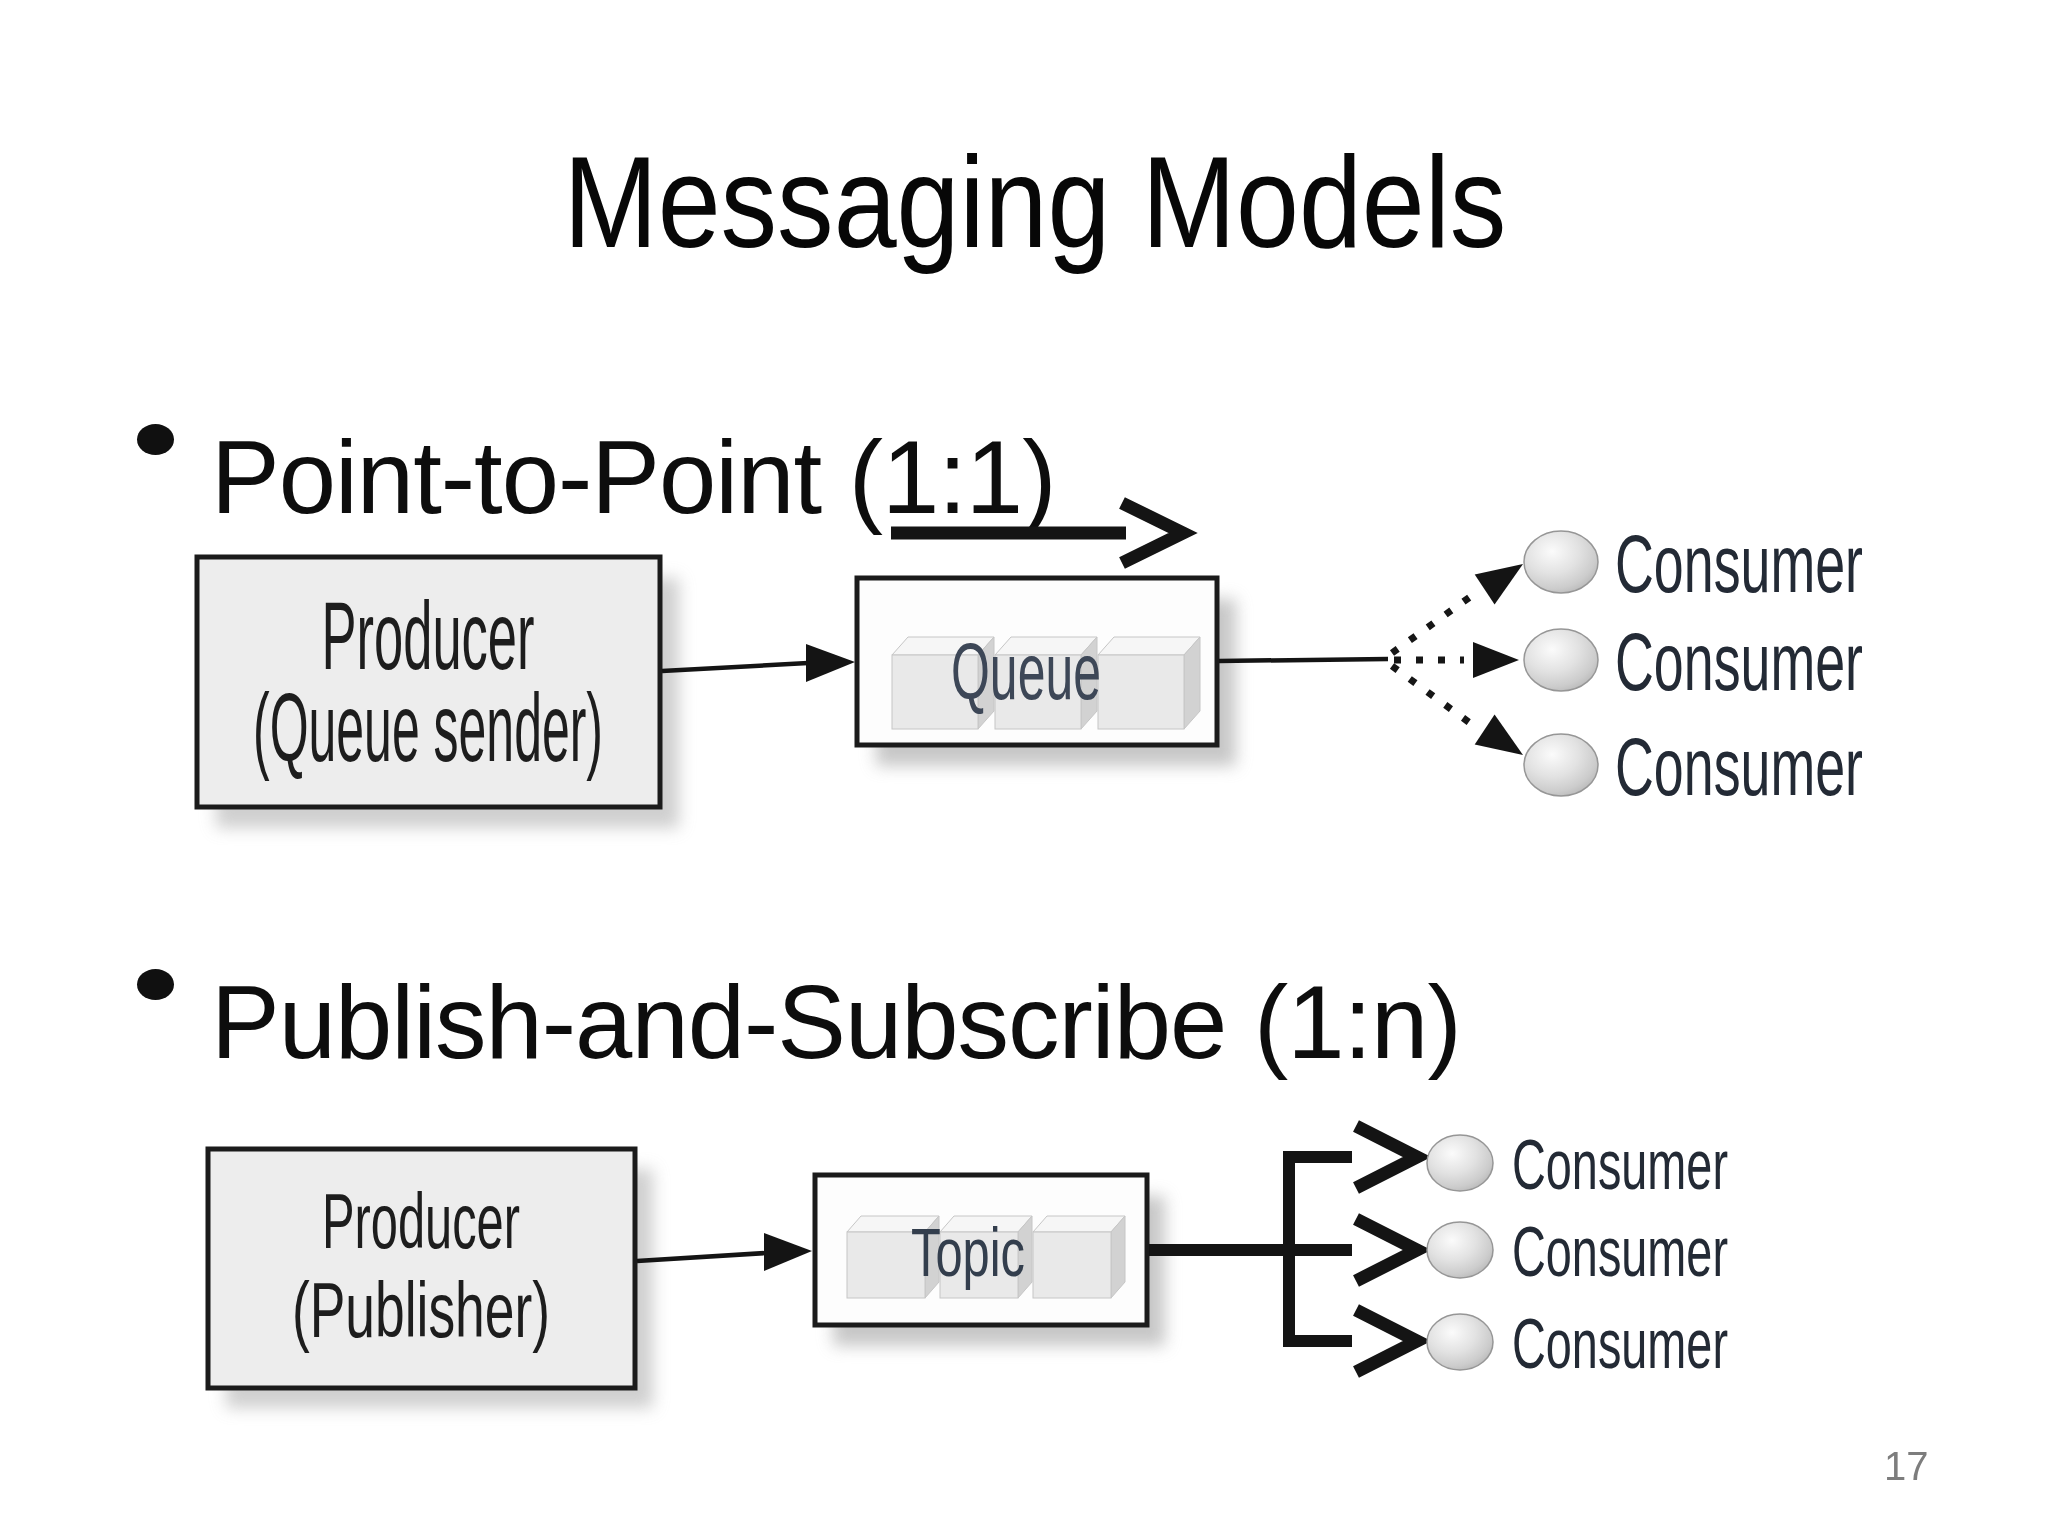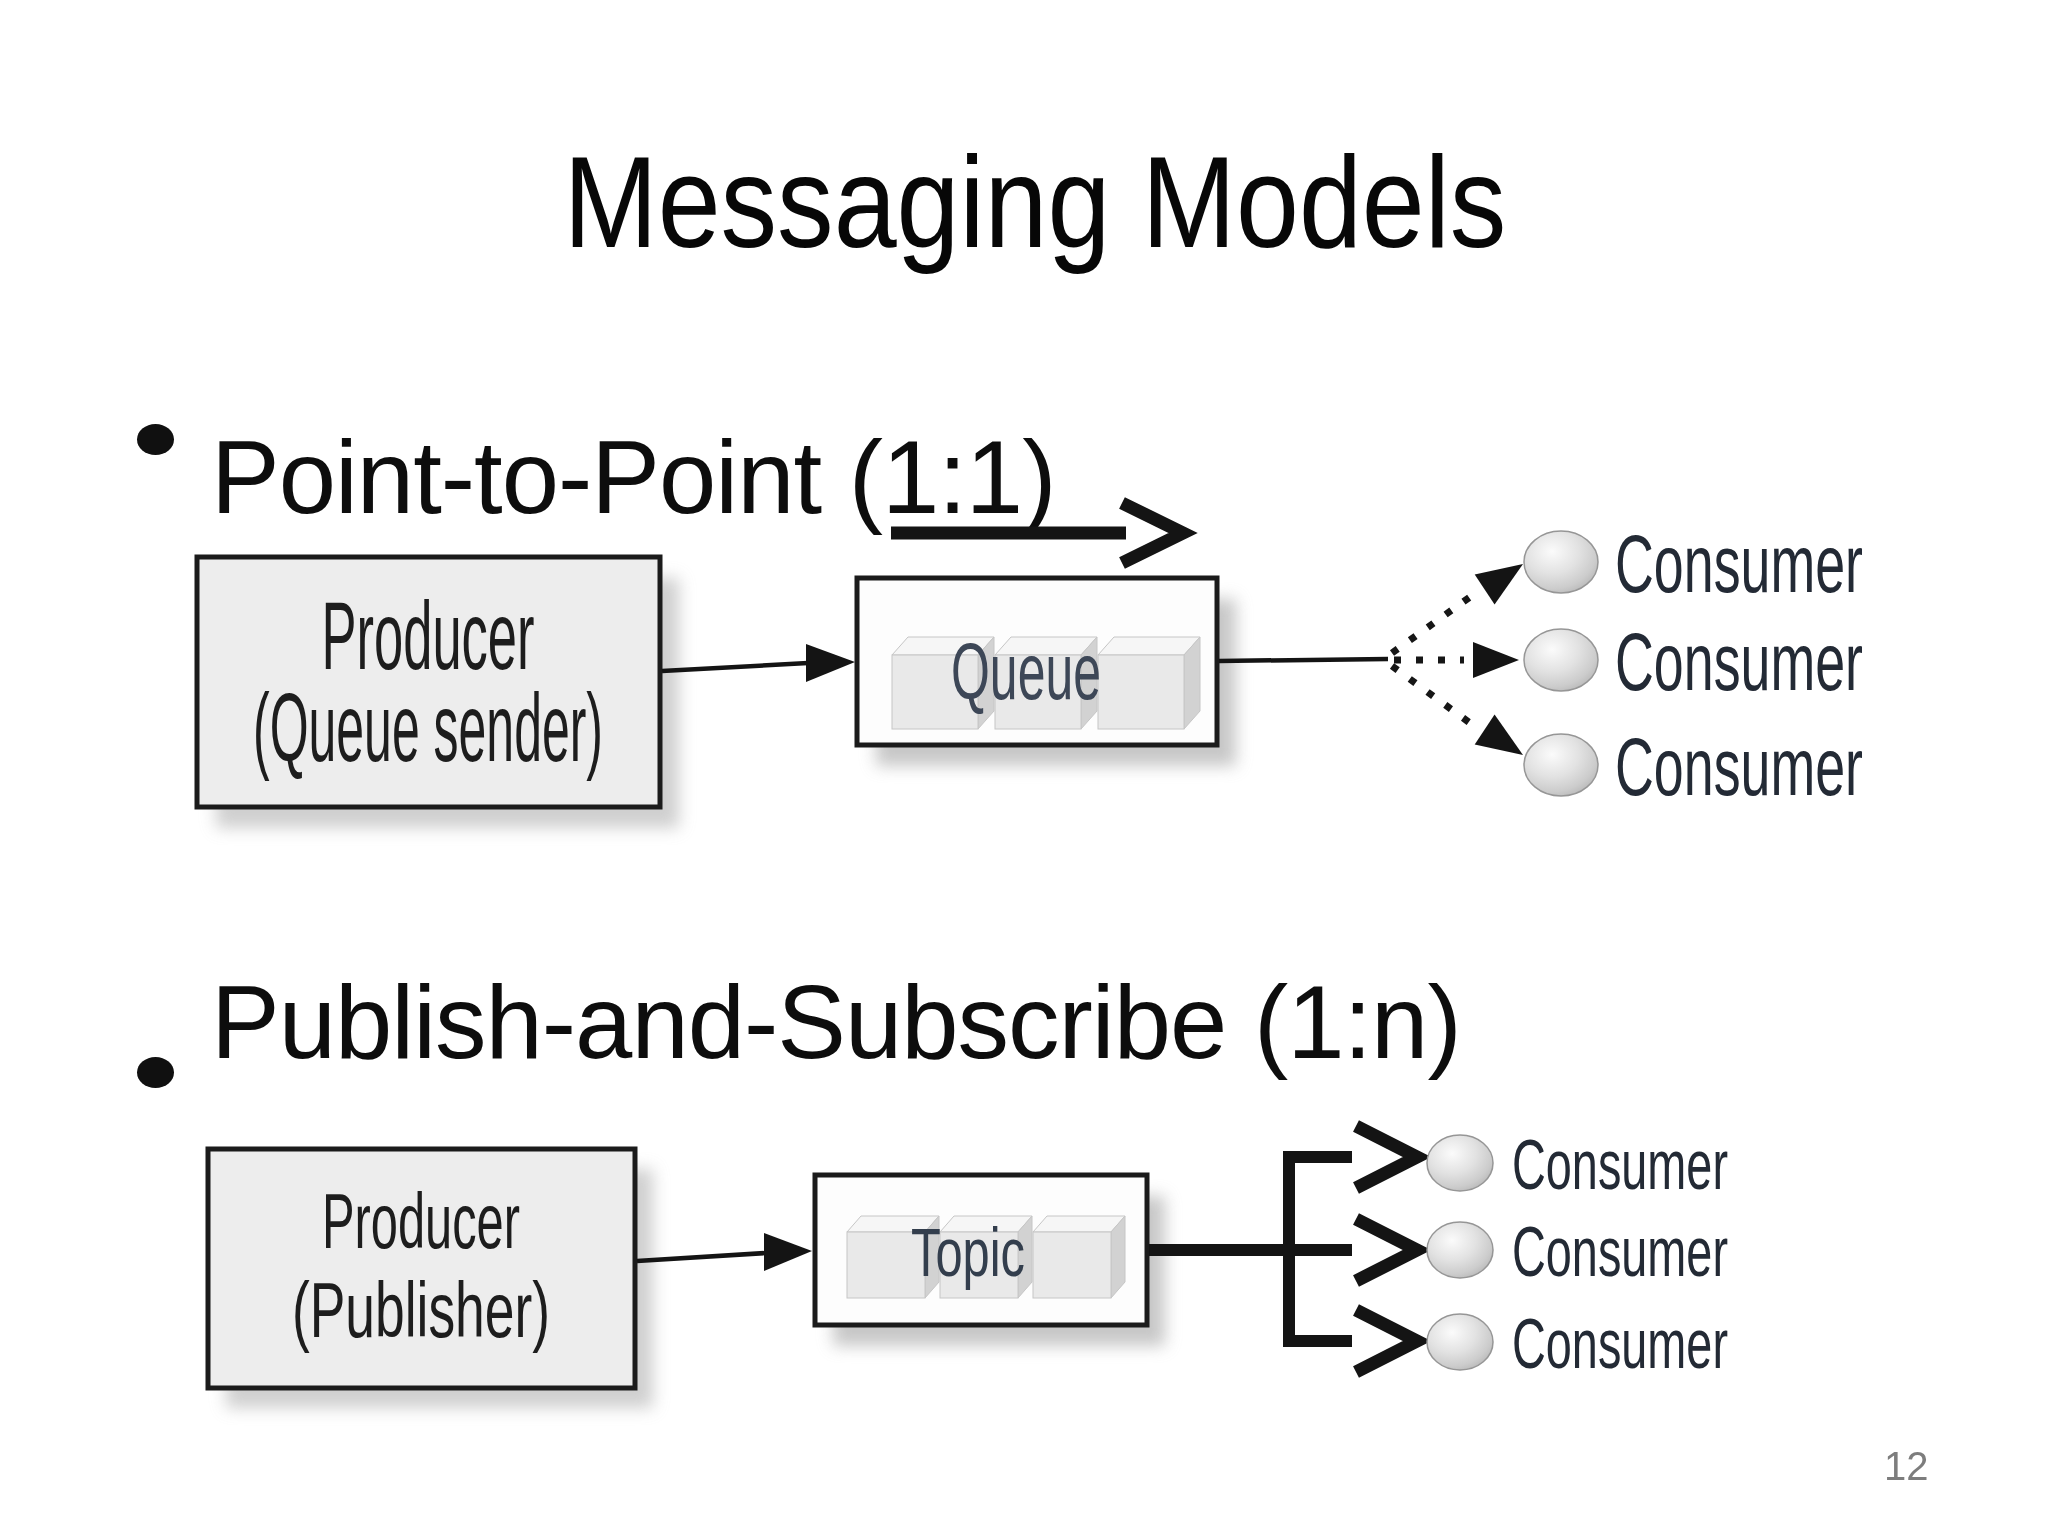--- a/index.html
+++ b/index.html
@@ -30,21 +30,21 @@
   .bullet .dot{
     width:37px;height:31px;border-radius:50%;
     background:#101010;flex:0 0 auto;
     margin-top:44px;margin-right:37px;
   }
   .bullet .label{
     font-size:103px;letter-spacing:-1px;
     color:#0d0d0d;line-height:1.25;margin-top:34px;
   }
   .bullet1{top:380px;}
-  .bullet2{top:925px;align-items:flex-end;}
+  .bullet2{top:925px;}
   .page-number{
     position:absolute;left:1884px;top:1444px;
     font-size:40px;color:#7d7d7d;
   }
   svg.diagram-layer{position:absolute;left:0;top:0;}
   .fig-text{font-family:"Liberation Sans",sans-serif;}
   .box-label{fill:#1d1d1d;}
 </style>
 </head>
 <body>
@@ -184,15 +184,15 @@
         <ellipse cx="1460" cy="1163" rx="33" ry="28" fill="url(#sphereGrad)" stroke="#969696" stroke-width="1.5"></ellipse>
         <text class="fig-text" x="1512" y="1189" font-size="71" textLength="216" lengthAdjust="spacingAndGlyphs" fill="#232a35">Consumer</text>
         <ellipse cx="1460" cy="1250" rx="33" ry="28" fill="url(#sphereGrad)" stroke="#969696" stroke-width="1.5"></ellipse>
         <text class="fig-text" x="1512" y="1276" font-size="71" textLength="216" lengthAdjust="spacingAndGlyphs" fill="#232a35">Consumer</text>
         <ellipse cx="1460" cy="1342" rx="33" ry="28" fill="url(#sphereGrad)" stroke="#969696" stroke-width="1.5"></ellipse>
         <text class="fig-text" x="1512" y="1368" font-size="71" textLength="216" lengthAdjust="spacingAndGlyphs" fill="#232a35">Consumer</text>
       </g>
     </g>
   </svg>
 
-  <div class="page-number">12</div>
+  <div class="page-number">17</div>
 
 </div>
 
 </body></html>

